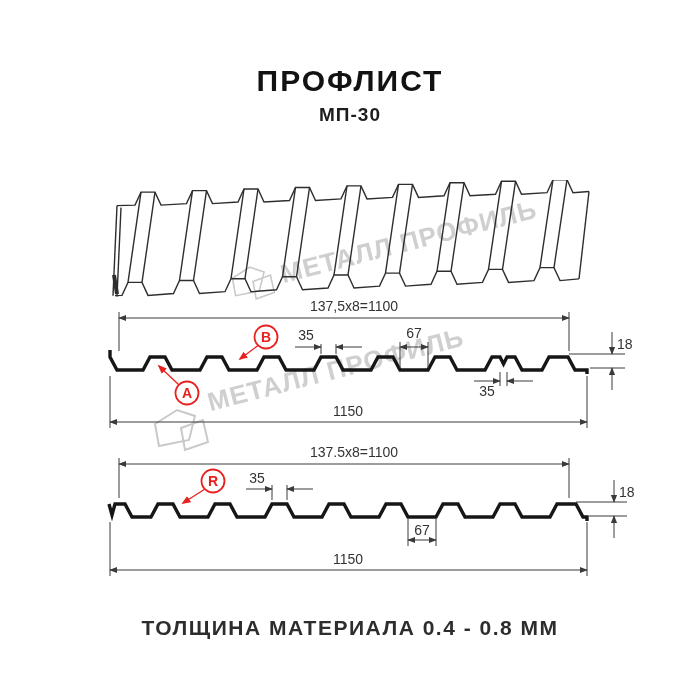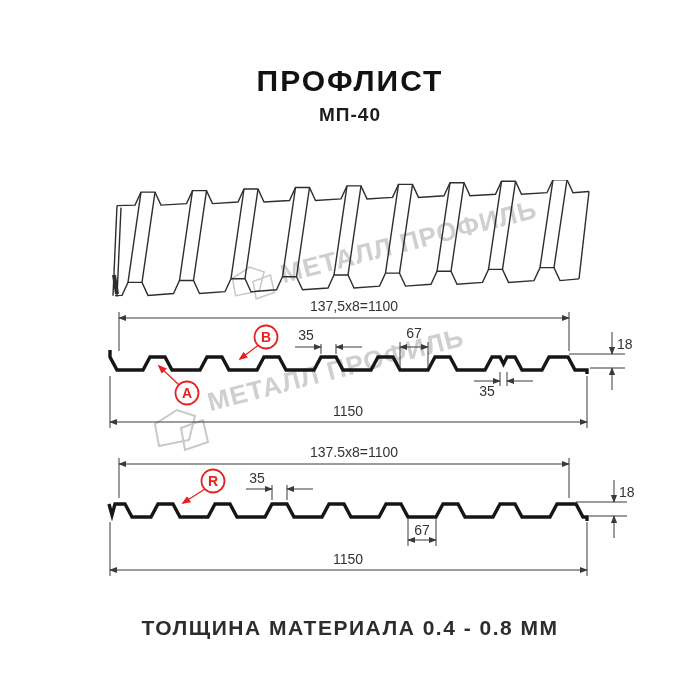--- a/index.html
+++ b/index.html
@@ -24,21 +24,21 @@
   svg .mid{text-anchor:middle;}
   .wm-logo path{stroke:#c9c9c9;stroke-width:2;fill:none;stroke-linejoin:miter;}
   #sheet3d path,#sheet3d line{stroke:#2e2e2e;stroke-width:1.4;fill:none;}
 </style>
 </head>
 <body>
 
 <div id="page">
 
   <div id="title" class="layer z3">ПРОФЛИСТ</div>
-  <div id="subtitle" class="layer z3">МП-40</div>
+  <div id="subtitle" class="layer z3">МП-30</div>
 
   <svg class="layer z1 wm-logo" style="left:224px;top:264px" width="58" height="38" viewBox="0 0 60 48">
     <path d="M4,18 L26,4 L44,10 L38,34 L8,40 Z"></path>
     <path d="M30,22 L52,14 L57,36 L34,44 Z"></path>
   </svg>
   <div class="layer z1 wm-text" style="left:285px;top:258px">МЕТАЛЛ ПРОФИЛЬ</div>
 
   <svg class="layer z1 wm-logo" style="left:151px;top:406px" width="60" height="48" viewBox="0 0 60 48">
     <path d="M4,18 L26,4 L44,10 L38,34 L8,40 Z"></path>
     <path d="M30,22 L52,14 L57,36 L34,44 Z"></path>

